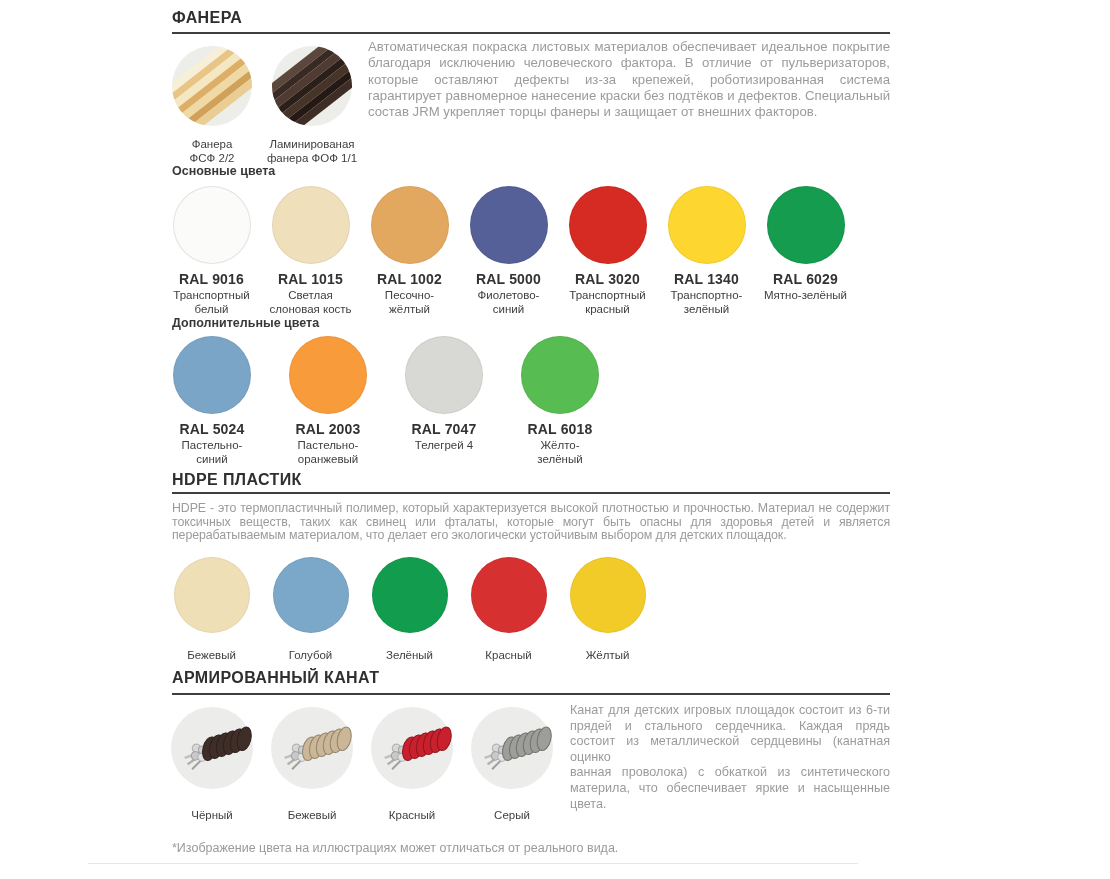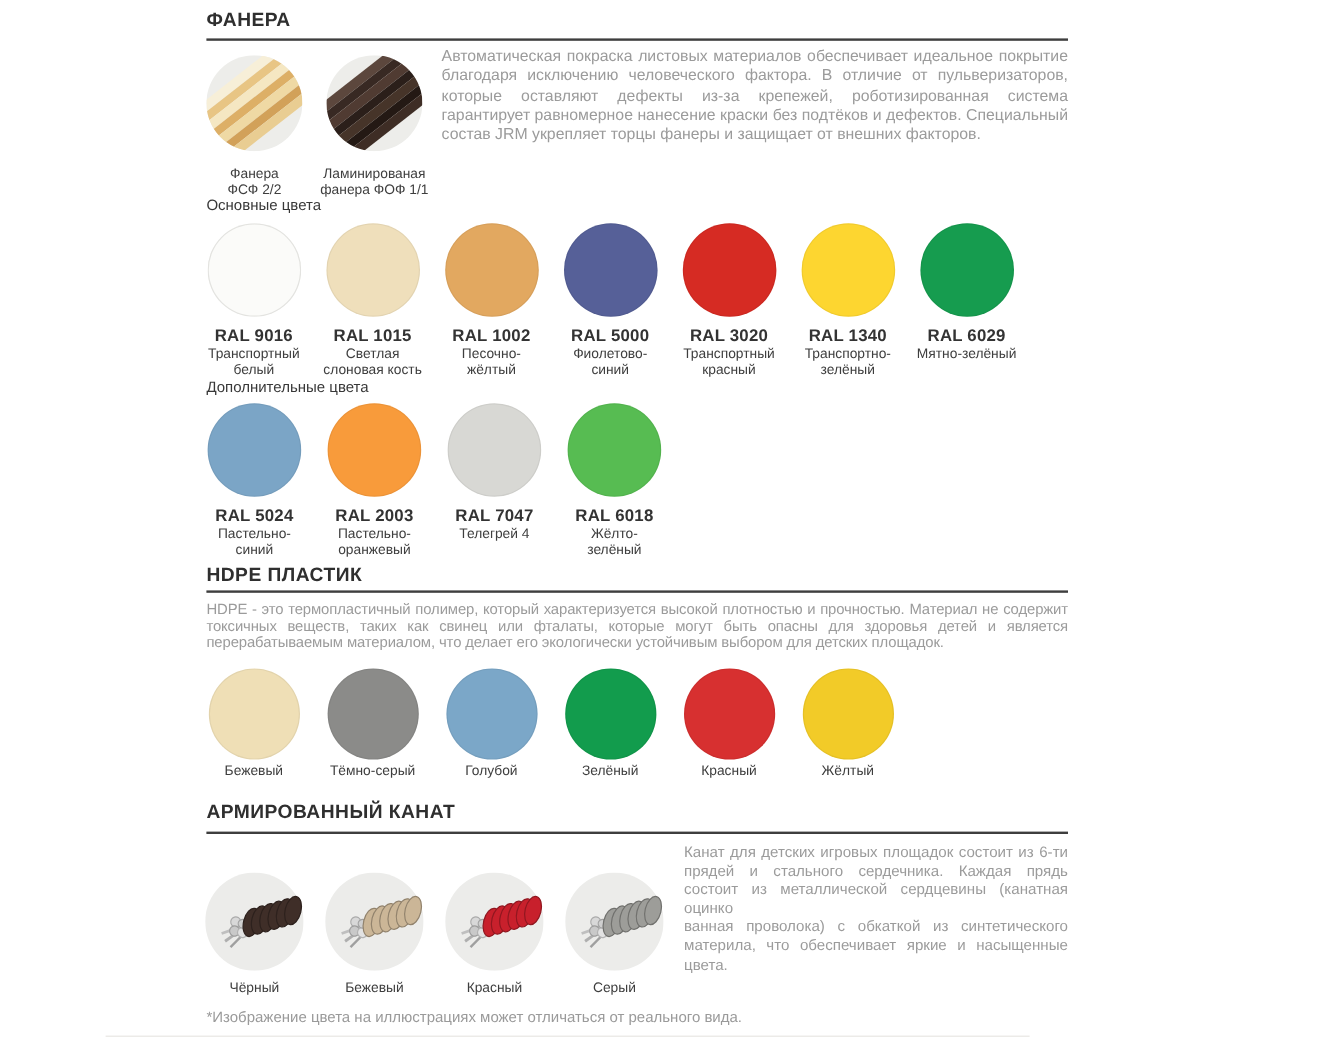--- a/index.html
+++ b/index.html
@@ -3,29 +3,29 @@
 <meta charset="utf-8">
 <style>
   html,body{margin:0;padding:0;background:#ffffff;}
   .page{position:relative;width:940px;height:879px;background:#ffffff;overflow:hidden;
         font-family:"Liberation Sans", sans-serif;}
   .abs{position:absolute;}
   .sec-title{font-size:16px;font-weight:bold;color:#2f2f2f;letter-spacing:0.4px;}
   .rule{height:2px;background:#3e3e3e;}
   .para{color:#9b9b9b;text-align:justify;}
   .para.pre{white-space:pre-line;}
-  .sub-label{font-size:12.5px;font-weight:400;color:#383838;}
+  .sub-label{font-size:12.5px;font-weight:700;color:#383838;}
   .row{display:flex;}
   .cell{display:flex;flex-direction:column;align-items:center;}
   .row-7 .cell{width:99px;}
   .row-4 .cell{width:100px;}
   .circle{border-radius:50%;box-shadow:inset 0 0 0 1px rgba(0,0,0,0.05);}
   .code{font-weight:bold;font-size:14px;color:#333333;margin-top:7px;letter-spacing:0.2px;}
   .cname{font-size:11.5px;color:#3e3e3e;line-height:13.5px;text-align:center;white-space:pre-line;margin-top:2px;}
-  .cname.solo{margin-top:4px;}
+  .cname.solo{margin-top:16px;}
   .thumb-label{font-size:11.5px;color:#3e3e3e;line-height:14px;text-align:center;white-space:pre-line;margin-top:7px;}
   .footnote{font-size:12.5px;color:#9a9a9a;}
   .bottom-divider{height:1px;background:#e8e6e3;}
 </style>
 </head>
 <body>
 
 <div class="page">
 
   <div class="abs sec-title" style="left:172px;top:9px;">ФАНЕРА</div>
@@ -117,21 +117,21 @@
 зелёный</div>
       </div>
       <div class="cell">
         <div class="circle" style="height: 78px; width: 78px; background: rgb(22, 156, 79);"></div>
         <div class="code">RAL 6029</div>
         <div class="cname">Мятно-зелёный</div>
       </div>
     </div>
 
   <div class="abs sub-label" style="left:172px;top:316px;">Дополнительные цвета</div>
-  <div class="abs row row-4" style="left:162px;top:336px;" id="additional-row">
+  <div class="abs row row-4" style="left:162px;top:336px;gap:16px;" id="additional-row">
       <div class="cell">
         <div class="circle" style="height: 78px; width: 78px; background: rgb(123, 165, 198);"></div>
         <div class="code">RAL 5024</div>
         <div class="cname">Пастельно-
 синий</div>
       </div>
       <div class="cell">
         <div class="circle" style="height: 78px; width: 78px; background: rgb(248, 155, 59);"></div>
         <div class="code">RAL 2003</div>
         <div class="cname">Пастельно-
@@ -152,44 +152,40 @@
 
   <div class="abs sec-title" style="left:172px;top:471px;">HDPE ПЛАСТИК</div>
   <div class="abs rule" style="left:172px;top:492px;width:718px;"></div>
   <div class="abs para" style="left:172px;top:502px;width:718px;font-size:12.4px;line-height:13.6px;letter-spacing:-0.1px;">HDPE - это термопластичный полимер, который характеризуется высокой плотностью и прочностью. Материал не содержит токсичных веществ, таких как свинец или фталаты, которые могут быть опасны для здоровья детей и является перерабатываемым материалом, что делает его экологически устойчивым выбором для детских площадок.</div>
   <div class="abs row row-7" style="left:162px;top:557px;" id="hdpe-row">
       <div class="cell">
         <div class="circle" style="height: 76px; width: 76px; background: rgb(239, 223, 182);"></div>
         <div class="cname solo">Бежевый</div>
       </div>
       <div class="cell">
-        <div class="circle" style="height: 76px; width: 76px; background: rgb(139, 139, 137);"></div>
-        <div class="cname solo">Тёмно-серый</div>
-      </div>
-      <div class="cell">
         <div class="circle" style="height: 76px; width: 76px; background: rgb(123, 167, 200);"></div>
         <div class="cname solo">Голубой</div>
       </div>
       <div class="cell">
         <div class="circle" style="height: 76px; width: 76px; background: rgb(18, 156, 77);"></div>
         <div class="cname solo">Зелёный</div>
       </div>
       <div class="cell">
         <div class="circle" style="height: 76px; width: 76px; background: rgb(215, 48, 48);"></div>
         <div class="cname solo">Красный</div>
       </div>
       <div class="cell">
         <div class="circle" style="height: 76px; width: 76px; background: rgb(242, 203, 40);"></div>
         <div class="cname solo">Жёлтый</div>
       </div>
     </div>
 
   <div class="abs sec-title" style="left:172px;top:669px;">АРМИРОВАННЫЙ КАНАТ</div>
   <div class="abs rule" style="left:172px;top:693px;width:718px;"></div>
-  <div class="abs row row-4" style="left:162px;top:727px;" id="rope-row">
+  <div class="abs row row-4" style="left:162px;top:707px;" id="rope-row">
       <div class="cell">
         <div><svg width="82" height="82" viewBox="0 0 82 82">
             <circle cx="41" cy="41" r="41" fill="#ECECEA"></circle>
             <g transform="rotate(-16 41 41)">
               <path d="M13 50 L30 44" stroke="#AFAFAF" stroke-width="2.4" fill="none"></path>
               <path d="M12 43 L28 42" stroke="#BFBFBF" stroke-width="2.4" fill="none"></path>
               <path d="M16 56 L32 47" stroke="#9F9F9F" stroke-width="2" fill="none"></path>
               <circle cx="26" cy="37" r="4.2" fill="#D8D8D8" stroke="#ABABAB"></circle>
               <circle cx="23" cy="44" r="4.2" fill="#C9C9C9" stroke="#9E9E9E"></circle>
               <circle cx="29" cy="47" r="4.2" fill="#E2E2E2" stroke="#B3B3B3"></circle>

